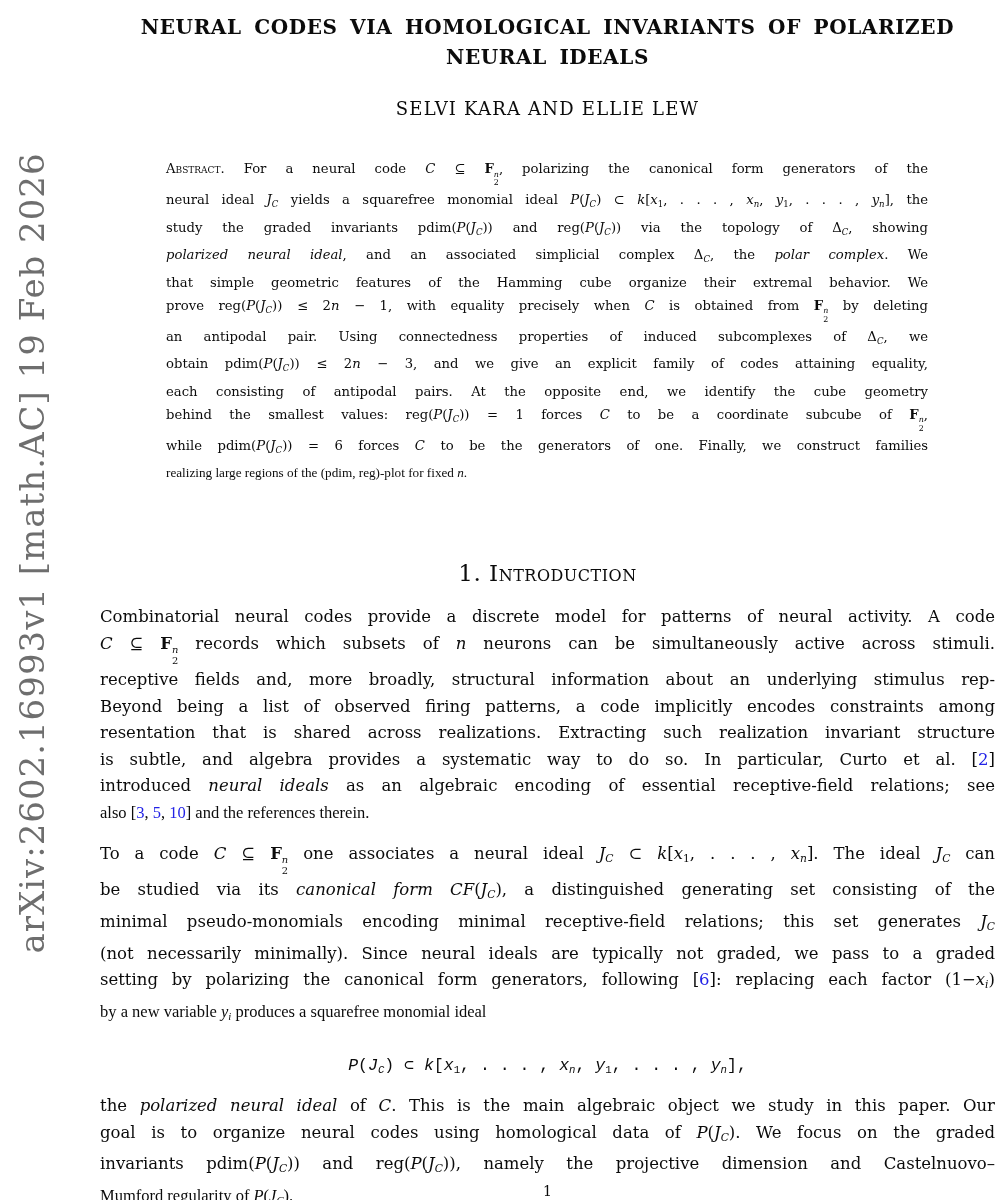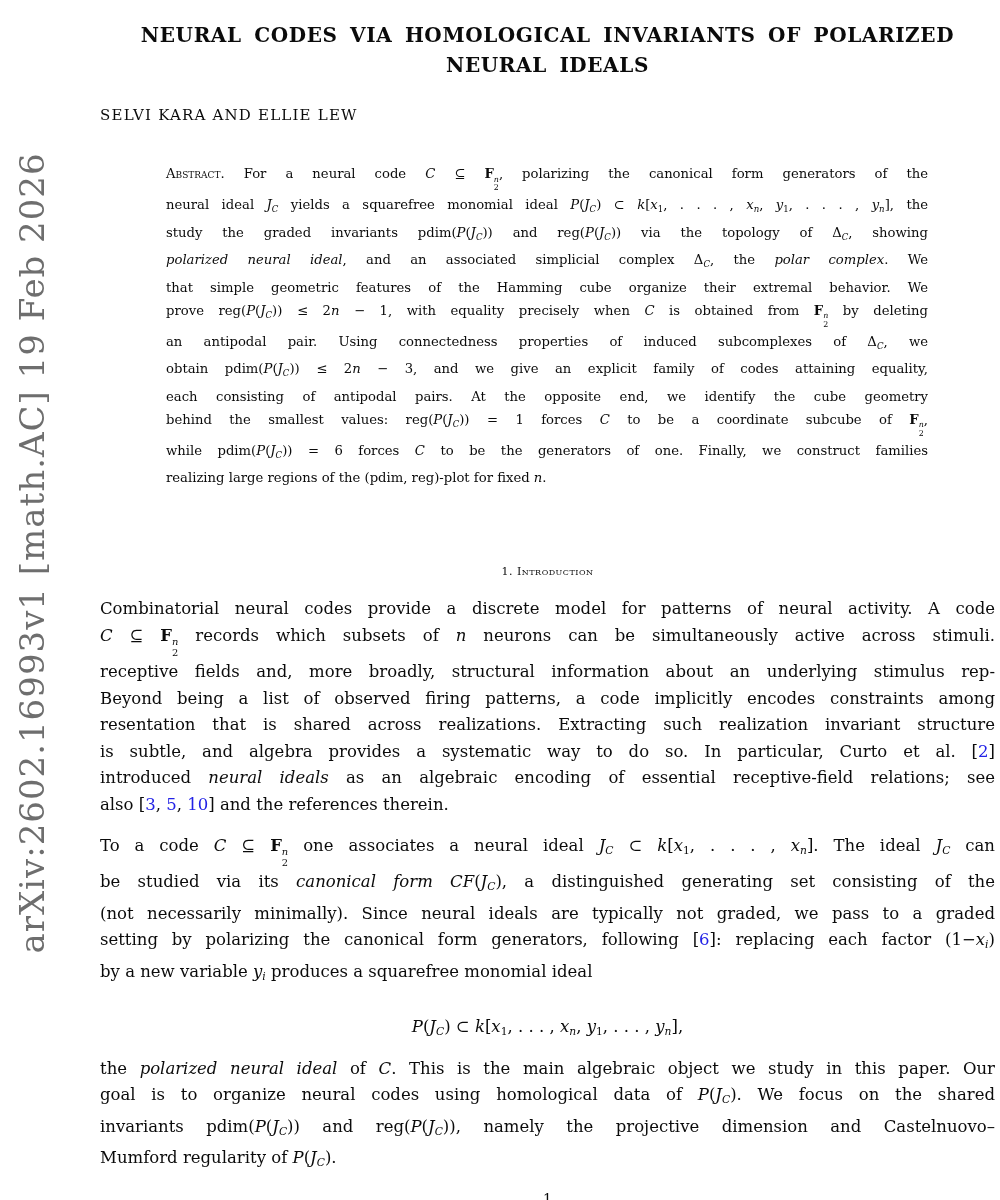--- a/index.html
+++ b/index.html
@@ -21,61 +21,63 @@
     left:12px;top:553px;
     transform:rotate(-90deg) translateX(-50%);
     transform-origin:0 0;
     white-space:nowrap;
     font-size:34px;
     letter-spacing:1px;
     color:var(--stamp);
   }
   .page{
     position:absolute;
-    left:100px;top:12px;
+    left:100px;top:4px;
     width:895px;height:876px;
   }
   .title{
     margin:8px 0 0 0;
     text-align:center;
     font-size:20px;
     font-weight:bold;
     line-height:30px;
     letter-spacing:0.6px;
     word-spacing:5px;
   }
   .authors{
     margin-top:26px;
-    font-size:15px;
+    text-align:center;
+    font-size:18px;
     letter-spacing:1.2px;
   }
   .abstract{
     margin:38px 4px 0 66px;
     width:762px;
     font-size:13.2px;
     line-height:23px;
   }
   .sec-head{
     margin-top:76px;
     text-align:center;
-    font-size:11px;
+    font-size:23px;
     letter-spacing:0.5px;
   }
   .body-blocks{
     margin-top:18px;
     font-size:16.5px;
     line-height:26.5px;
   }
   .para{margin:0 0 15px 0;}
   .line{text-align:justify;text-align-last:justify;}
-  .line.noj{text-align:center;text-align-last:left;}
+  .line.noj{text-align:center;text-align-last:left;font-family:Liberation Serif, serif;}
   .eq{
     text-align:center;
     text-align-last:center;
     padding:8px 0 10px 0;
+    font-family:Liberation Mono, monospace;
   }
   .i{font-style:italic;}
   .cal{font-style:italic;}
   .bb{font-weight:bold;}
   .a{color:var(--link);}
   .sc{font-variant:small-caps;}
   .sub{font-size:65%;vertical-align:-0.3em;}
   .ss{
     display:inline-flex;
     flex-direction:column;
@@ -147,27 +149,28 @@
         <div class="line"><span>is subtle, and algebra provides a systematic way to do so.  In particular, Curto et al. [</span><span class="a">2</span><span>]</span></div>
         <div class="line"><span>introduced </span><span class="i">neural ideals</span><span> as an algebraic encoding of essential receptive-field relations; see</span></div>
         <div class="line noj"><span>also [</span><span class="a">3</span><span>, </span><span class="a">5</span><span>, </span><span class="a">10</span><span>] and the references therein.</span></div>
       </div>
       <div class="para">
         <div class="line"><span>To a code </span><span class="cal">C</span><span> ⊆ </span><span class="bb">F</span><span class="ss">
             <span>n</span>
             <span>2</span>
           </span><span> one associates a neural ideal </span><span class="i">J</span><span class="sub cal">C</span><span> ⊂ </span><span class="i">k</span><span>[</span><span class="i">x</span><span class="sub">1</span><span>, . . . , </span><span class="i">x</span><span class="sub i">n</span><span>].  The ideal </span><span class="i">J</span><span class="sub cal">C</span><span> can</span></div>
         <div class="line"><span>be studied via its </span><span class="i">canonical form</span><span> </span><span class="i">CF</span><span>(</span><span class="i">J</span><span class="sub cal">C</span><span>), a distinguished generating set consisting of the</span></div>
+        <div class="line"><span>minimal pseudo-monomials encoding minimal receptive-field relations; this set generates </span><span class="i">J</span><span class="sub cal">C</span></div>
         <div class="line"><span>(not necessarily minimally). Since neural ideals are typically not graded, we pass to a graded</span></div>
         <div class="line"><span>setting by polarizing the canonical form generators, following [</span><span class="a">6</span><span>]:  replacing each factor (1−</span><span class="i">x</span><span class="sub i">i</span><span>)</span></div>
         <div class="line noj"><span>by a new variable </span><span class="i">y</span><span class="sub i">i</span><span> produces a squarefree monomial ideal</span></div>
       </div>
       <div class="eq"><span class="cal">P</span><span>(</span><span class="i">J</span><span class="sub cal">C</span><span>)  ⊂ </span><span class="i">k</span><span>[</span><span class="i">x</span><span class="sub">1</span><span>, . . . , </span><span class="i">x</span><span class="sub i">n</span><span>, </span><span class="i">y</span><span class="sub">1</span><span>, . . . , </span><span class="i">y</span><span class="sub i">n</span><span>],</span></div>
       <div class="para">
         <div class="line"><span>the </span><span class="i">polarized neural ideal</span><span> of </span><span class="cal">C</span><span>.  This is the main algebraic object we study in this paper.  Our</span></div>
-        <div class="line"><span>goal is to organize neural codes using homological data of </span><span class="cal">P</span><span>(</span><span class="i">J</span><span class="sub cal">C</span><span>).  We focus on the shared</span></div>
+        <div class="line"><span>goal is to organize neural codes using homological data of </span><span class="cal">P</span><span>(</span><span class="i">J</span><span class="sub cal">C</span><span>).  We focus on the graded</span></div>
         <div class="line"><span>invariants pdim(</span><span class="cal">P</span><span>(</span><span class="i">J</span><span class="sub cal">C</span><span>)) and reg(</span><span class="cal">P</span><span>(</span><span class="i">J</span><span class="sub cal">C</span><span>)), namely the projective dimension and Castelnuovo–</span></div>
         <div class="line noj"><span>Mumford regularity of </span><span class="cal">P</span><span>(</span><span class="i">J</span><span class="sub cal">C</span><span>).</span></div>
       </div>
     </div>
 
   <div class="footer">1</div>
 </div>
 
 </body></html>

